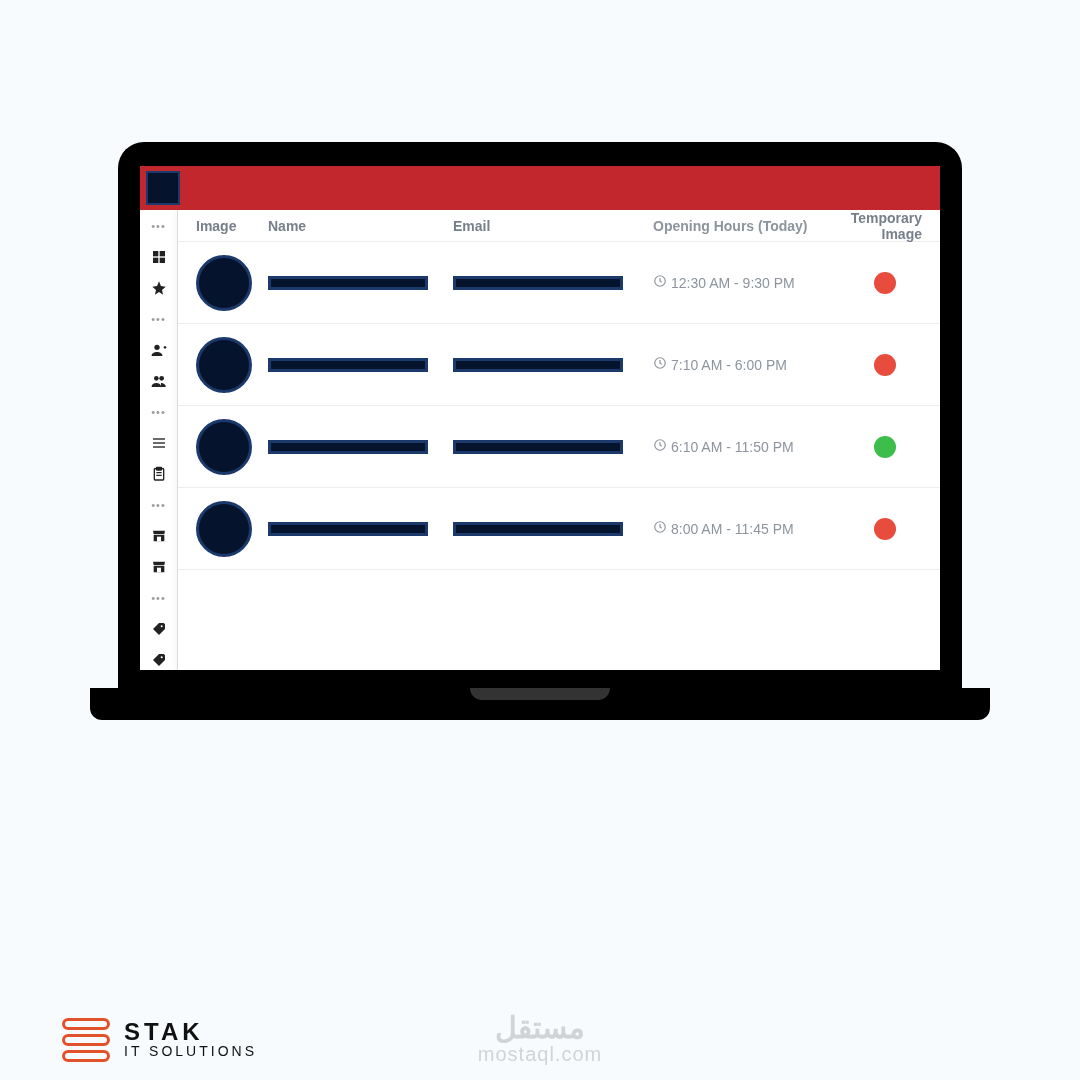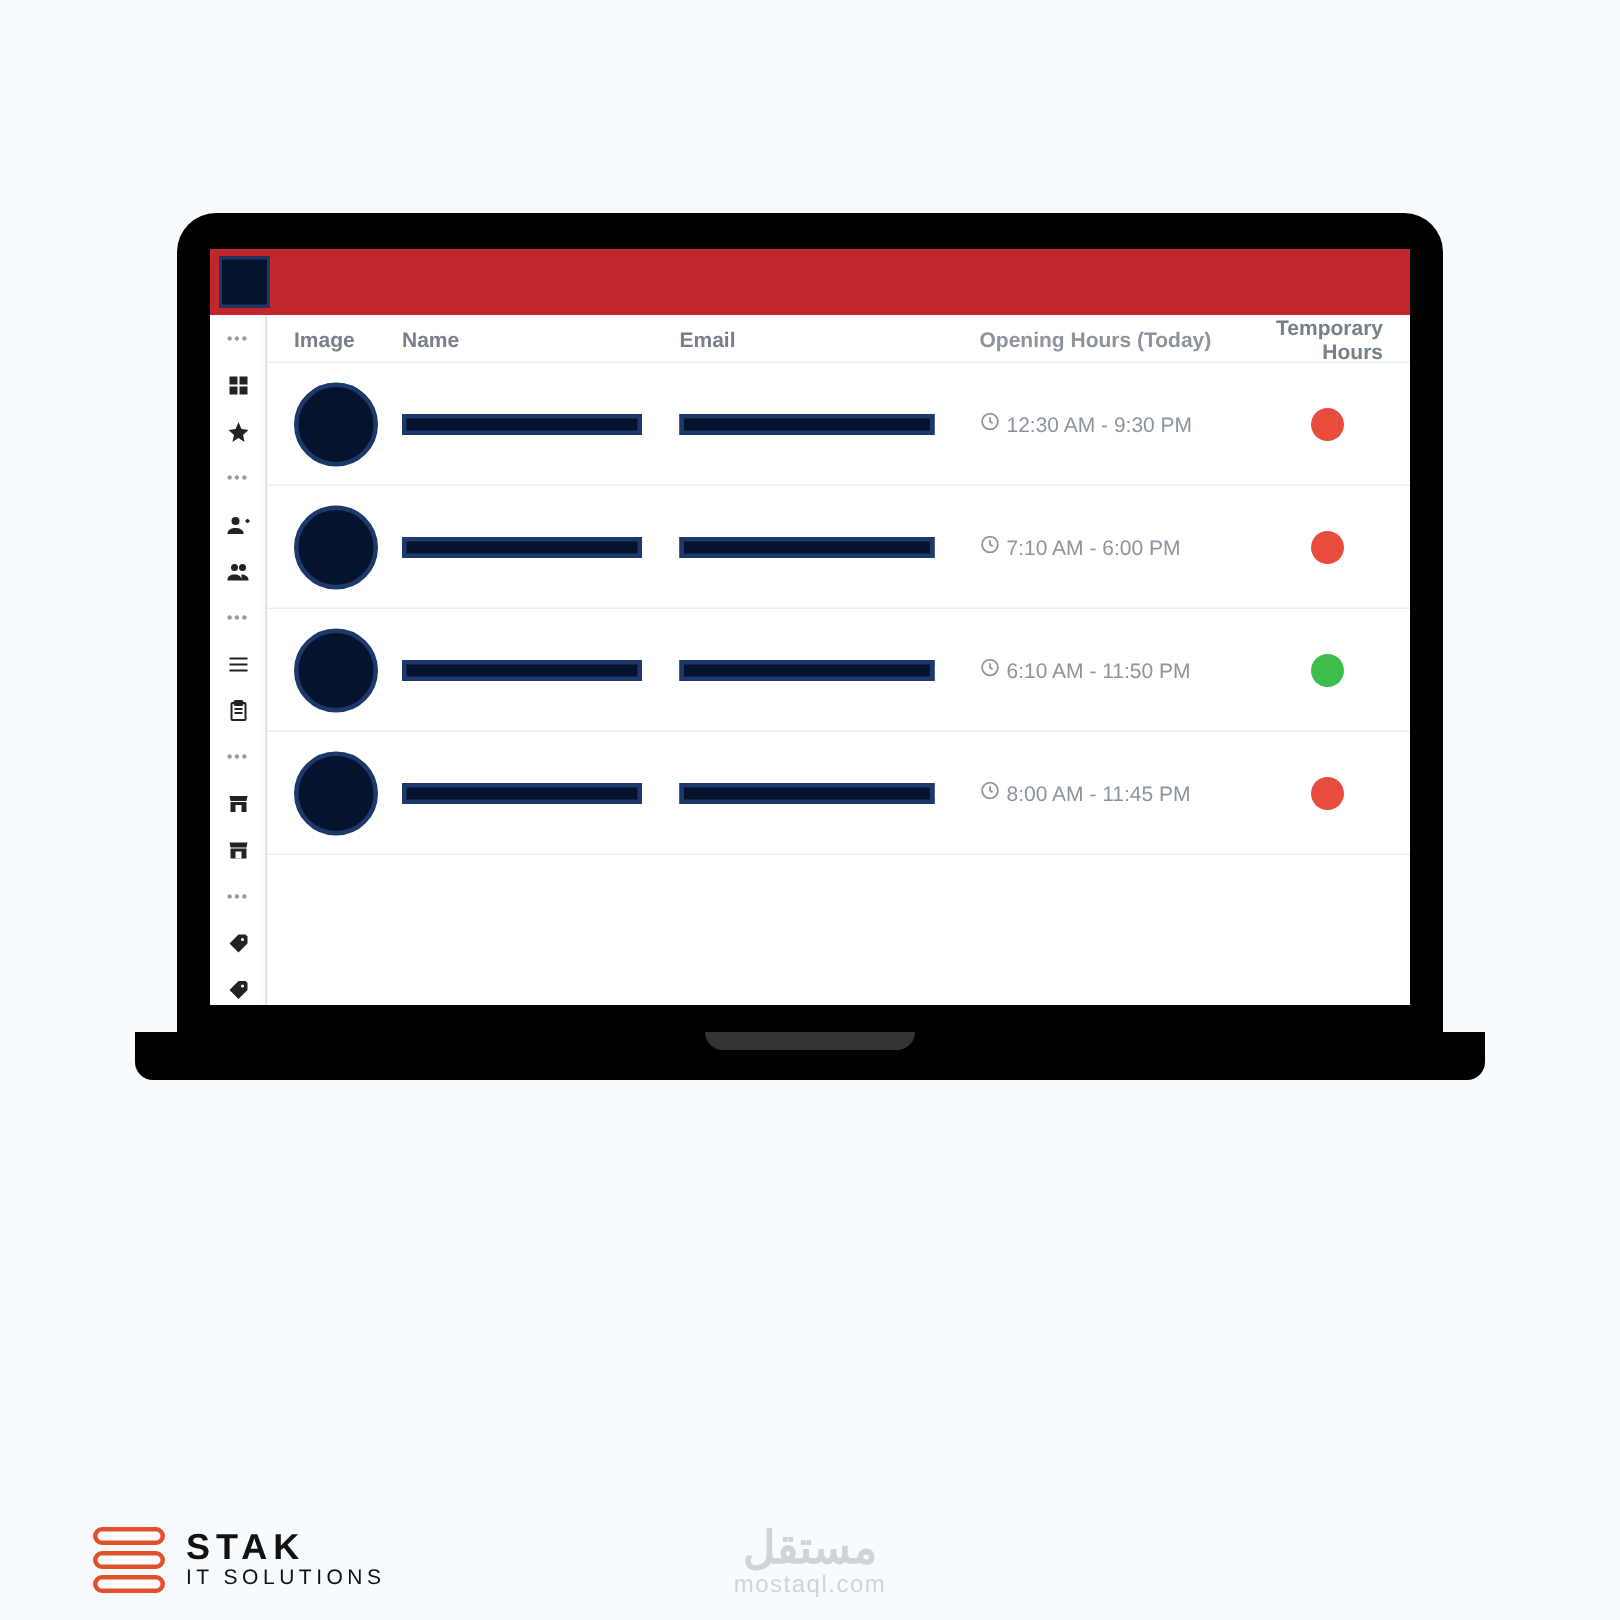--- a/index.html
+++ b/index.html
@@ -189,21 +189,21 @@
     text-align: center;
     color: #d0d4d7;
     font-family: sans-serif;
   }
   .watermark .ar {
     font-size: 30px;
     font-weight: 800;
     line-height: 1;
   }
   .watermark .en {
-    font-size: 16px;
+    font-size: 20px;
     letter-spacing: 1px;
   }
 </style>
 </head>
 <body>
 
 <div class="laptop">
   <div class="laptop-screen-outer">
     <div class="screen">
 
@@ -284,21 +284,21 @@
               </svg>
             </div>
           </div>
 
         <div class="content">
           <div class="table-header">
             <div class="col-image">Image</div>
             <div class="col-name">Name</div>
             <div class="col-email">Email</div>
             <div class="col-hours">Opening Hours (Today)</div>
-            <div class="col-closed">Temporary Hours</div>
+            <div class="col-closed">Temporary Image</div>
           </div>
           <div id="rows">
               <div class="row">
     <div class="col-image">
                   <div class="avatar"></div>
                 </div>
     <div class="col-name">
                   <div class="bar"></div>
                 </div>
     <div class="col-email">

